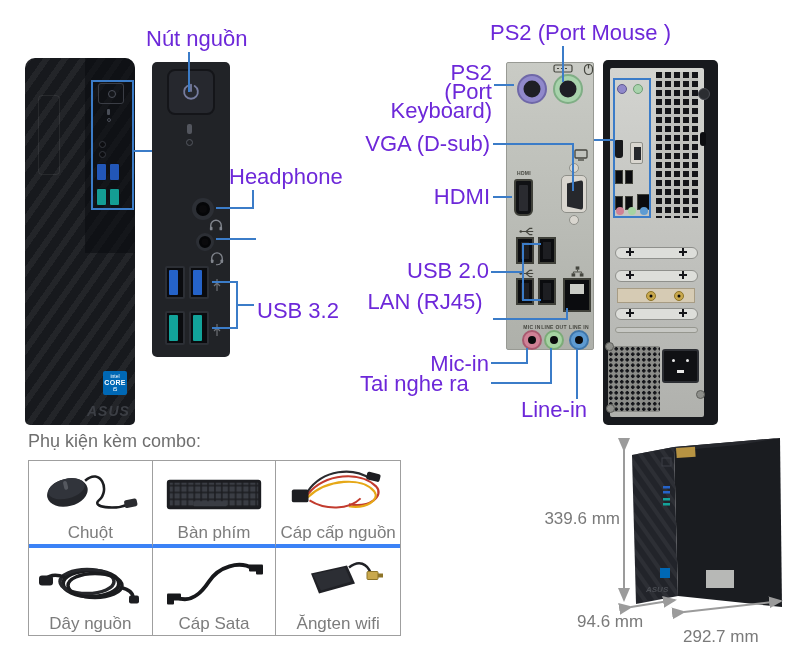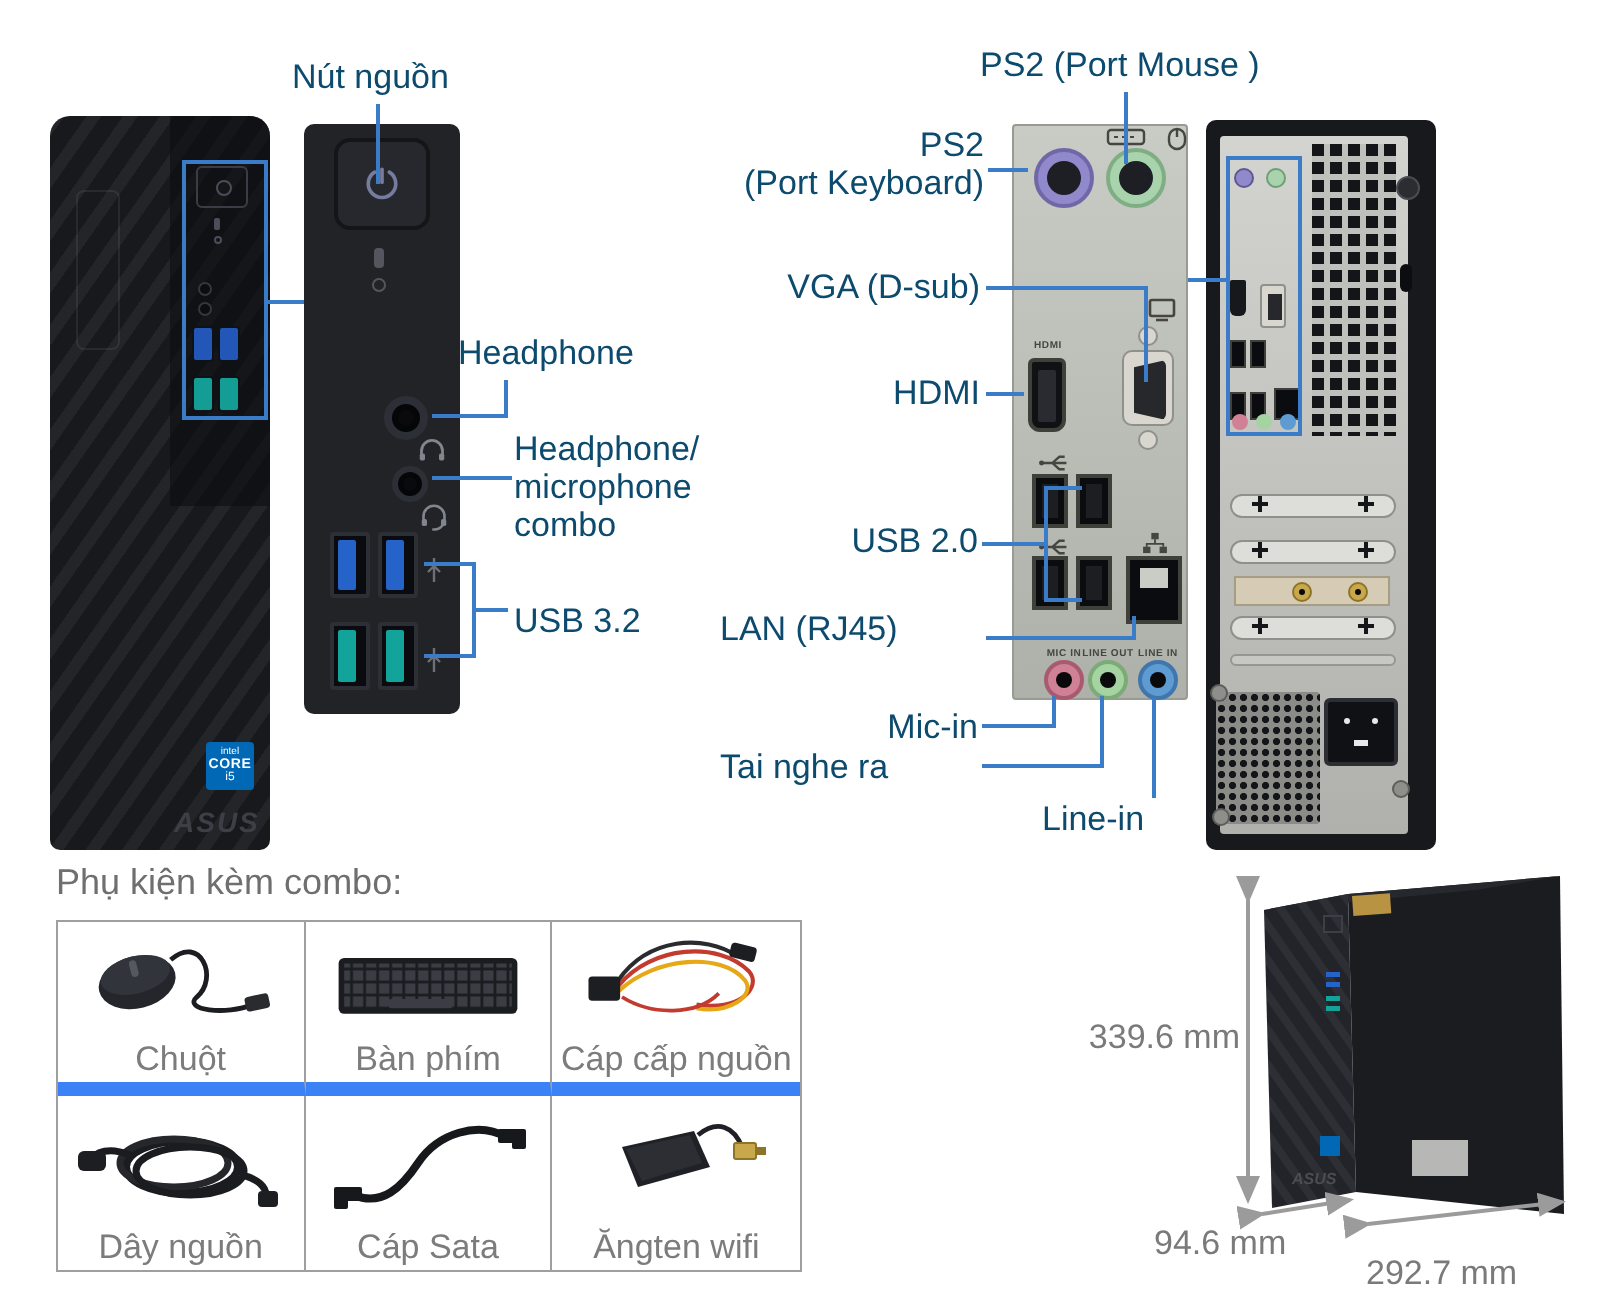--- a/index.html
+++ b/index.html
@@ -1,18 +1,18 @@
 <!DOCTYPE html>
 <html><head>
 <meta charset="utf-8">
 <style>
   html,body{margin:0;padding:0;background:#fff;}
   .stage{position:relative;width:800px;height:653px;background:#ffffff;
          font-family:"Liberation Sans",sans-serif;overflow:hidden;}
-  .lbl{position:absolute;color:#0c4a6e;font-size:17px;line-height:20px;white-space:nowrap;}
+  .lbl{position:absolute;color:#6d28d9;font-size:22px;line-height:20px;white-space:nowrap;}
   .lbl.multi{white-space:normal;line-height:19px;}
   .line{position:absolute;background:#3b7cc8;}
   .line.h{height:2px;} .line.v{width:2px;}
   .hl{position:absolute;border:2px solid #3b7cc8;box-sizing:border-box;}
   .abs{position:absolute;box-sizing:border-box;}
   
   .tower{position:absolute;left:25px;top:58px;width:110px;height:367px;background:#17191d;border-radius:10px 10px 5px 5px;}
   .tower .stripes{position:absolute;inset:0;border-radius:inherit;
      background-image:repeating-linear-gradient(125deg,rgba(255,255,255,.05) 0 6px,rgba(255,255,255,0) 6px 15px);}
   .tower .strip{position:absolute;right:0;top:0;width:50px;height:195px;background:rgba(10,11,14,.55);border-radius:0 10px 0 0;}
@@ -32,21 +32,21 @@
   .ventgrid{background-color:#bfc0bc;
      background-image:linear-gradient(90deg,rgba(0,0,0,0) 0 6px,#bfc0bc 6px 9px),linear-gradient(180deg,#141519 0 6px,rgba(0,0,0,0) 6px 9px);
      background-size:9px 9px;}
   .dotvent{background-color:#8b8c88;background-image:radial-gradient(#141519 1.7px,rgba(0,0,0,0) 1.9px);background-size:5.5px 5.5px;}
   .slot{position:absolute;left:12px;width:83px;height:12px;background:#dddeda;border:1px solid #8f908c;border-radius:6px;box-sizing:border-box;}
   .plus{position:absolute;top:3px;width:8px;height:2px;background:#15161a;}
   .plus::after{content:"";position:absolute;left:3px;top:-3px;width:2px;height:8px;background:#15161a;}
   
   .acc-table{position:absolute;left:28px;top:460px;width:371px;height:174px;display:grid;
      grid-template-columns:repeat(3,1fr);grid-template-rows:1fr 1fr;border:1px solid #9f9f9f;background:#fff;}
-  .acc-cell{border-right:1px solid #9f9f9f;border-bottom:7px solid #3b82f6;display:flex;flex-direction:column;
+  .acc-cell{border-right:1px solid #9f9f9f;border-bottom:4px solid #3b82f6;display:flex;flex-direction:column;
      align-items:center;justify-content:flex-end;padding:4px 2px 1px;overflow:hidden;}
   .acc-cell:nth-child(3n){border-right:none;}
   .acc-cell:nth-child(n+4){border-bottom:none;}
   .acc-cell .cap{color:#7c7c7c;font-size:17px;line-height:21px;white-space:nowrap;}
   .acc-cell svg{flex:1 1 auto;min-height:0;}
   .dim-lbl{position:absolute;color:#7a7a7a;font-size:17px;white-space:nowrap;}
 </style>
 </head>
 <body>
 
@@ -127,25 +127,20 @@
   </div>
 
   <div class="lbl" style="left:146px;top:29px;">Nút nguồn</div>
   <div class="line v" style="left:188px;top:52px;height:40px;"></div>
   <div class="line h" style="left:134px;top:150px;width:18px;"></div>
 
   <div class="lbl" style="left:229px;top:167px;">Headphone</div>
   <div class="line v" style="left:252px;top:190px;height:19px;"></div>
   <div class="line h" style="left:216px;top:207px;width:38px;"></div>
 
-  <div class="lbl multi" style="left:257px;top:215px;width:110px;">
-    <span style="display:block">Headphone/</span>
-    <span style="display:block">microphone</span>
-    <span style="display:block">combo</span>
-  </div>
   <div class="line h" style="left:216px;top:238px;width:40px;"></div>
 
   <div class="lbl" style="left:257px;top:301px;">USB 3.2</div>
   <div class="line h" style="left:212px;top:281px;width:26px;"></div>
   <div class="line h" style="left:212px;top:327px;width:26px;"></div>
   <div class="line v" style="left:236px;top:281px;height:48px;"></div>
   <div class="line h" style="left:236px;top:304px;width:18px;"></div>
 
   <div class="rpanel">
     <svg class="abs" style="left:46px;top:1px;" width="20" height="9" viewBox="0 0 20 9">
@@ -294,21 +289,21 @@
 
   <div class="lbl" style="left:390px;top:187px;width:100px;text-align:right;">HDMI</div>
   <div class="line h" style="left:493px;top:196px;width:19px;"></div>
 
   <div class="lbl" style="left:390px;top:261px;width:99px;text-align:right;">USB 2.0</div>
   <div class="line h" style="left:491px;top:271px;width:33px;"></div>
   <div class="line v" style="left:522px;top:243px;height:58px;"></div>
   <div class="line h" style="left:522px;top:243px;width:19px;"></div>
   <div class="line h" style="left:522px;top:299px;width:19px;"></div>
 
-  <div class="lbl" style="left:360px;top:305px;width:130px;text-align:left;">LAN (RJ45)</div>
+  <div class="lbl" style="left:360px;top:292px;width:130px;text-align:center;">LAN (RJ45)</div>
   <div class="line h" style="left:493px;top:318px;width:75px;"></div>
   <div class="line v" style="left:566px;top:308px;height:12px;"></div>
 
   <div class="lbl" style="left:360px;top:354px;width:129px;text-align:right;">Mic-in</div>
   <div class="line h" style="left:491px;top:362px;width:37px;"></div>
   <div class="line v" style="left:526px;top:348px;height:16px;"></div>
 
   <div class="lbl" style="left:360px;top:374px;width:129px;">Tai nghe ra</div>
   <div class="line h" style="left:491px;top:382px;width:61px;"></div>
   <div class="line v" style="left:550px;top:348px;height:36px;"></div>

